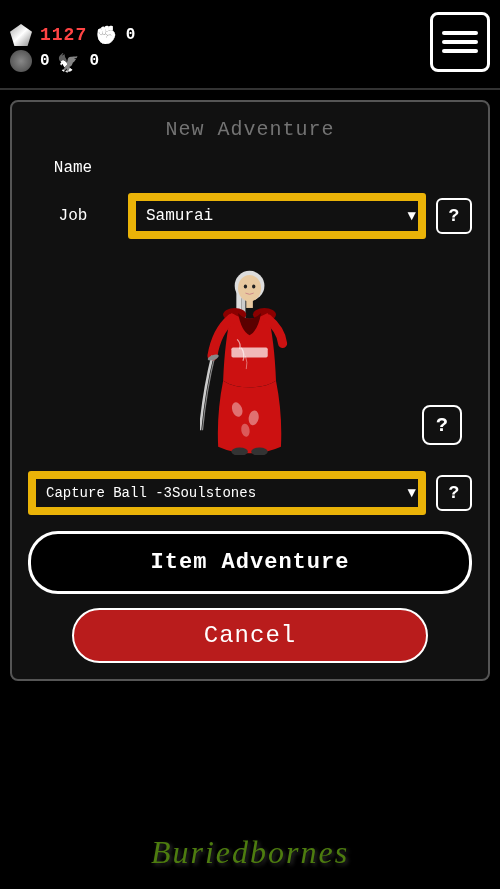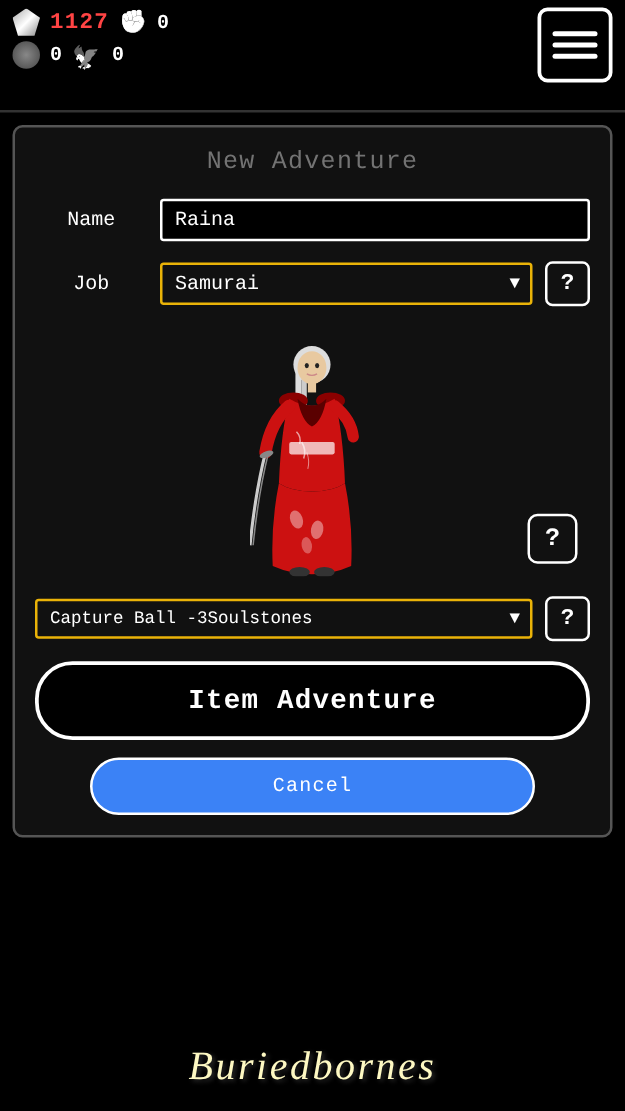--- a/index.html
+++ b/index.html
@@ -12,23 +12,23 @@
       color: #fff;
       overflow: hidden;
       position: relative;
     }
 
     
     .hud {
       width: 100%;
       background: #000;
       border-bottom: 2px solid #333;
-      padding: 6px 10px;
-      display: flex;
-      align-items: flex-start;
+      padding: 16px 10px;
+      display: flex;
+      align-items: flex-end;
       justify-content: space-between;
       height: 90px;
     }
 
     .hud-left {
       display: flex;
       flex-direction: column;
       gap: 4px;
     }
 
@@ -150,21 +150,21 @@
     .form-select-wrapper {
       flex: 1;
       position: relative;
       display: flex;
       align-items: center;
     }
 
     .form-select {
       width: 100%;
       background: #111;
-      border: 2px solid #eab308;
+      border: 8px solid #eab308;
       color: #fff;
       font-family: 'Courier New', Courier, monospace;
       font-size: 16px;
       padding: 6px 47px 6px 10px;
       outline: none;
       border-radius: 3px;
       appearance: none;
       -webkit-appearance: none;
     }
 
@@ -244,44 +244,44 @@
       cursor: pointer;
       letter-spacing: 1px;
       margin-bottom: 14px;
     }
 
     .btn-cancel {
       display: block;
       width: 80%;
       margin: 0 auto;
       padding: 12px;
-      background: #3b82f6;
+      background: #b91c1c;
       border: 2px solid #fff;
       border-radius: 30px;
       color: #fff;
       font-family: 'Courier New', Courier, monospace;
-      font-size: 16px;
+      font-size: 24px;
       cursor: pointer;
       letter-spacing: 1px;
     }
 
     
     .branding {
       position: absolute;
       bottom: 18px;
       left: 0;
       right: 0;
       text-align: center;
     }
 
     .branding-title {
       font-size: 32px;
       font-family: serif;
       font-style: italic;
-      color: #fef9c3;
+      color: #4d7c0f;
       letter-spacing: 2px;
       text-shadow: 2px 2px 4px #333;
     }
 
     .branding-version {
       font-size: 13px;
       color: #aaa;
       margin-top: 2px;
     }
   </style>
@@ -308,21 +308,20 @@
     <div class="menu-line"></div>
     <div class="menu-line"></div>
   </div>
 </div>
 
 <div class="dialog">
   <div class="dialog-title">New Adventure</div>
 
   <div class="form-row">
     <span class="form-label">Name</span>
-    <input class="form-input" type="text" value="Raina" style="">
   </div>
 
   <div class="form-row">
     <span class="form-label">Job</span>
     <div class="form-select-wrapper">
       <select class="form-select">
         <option>Samurai</option>
         <option>Warrior</option>
         <option>Mage</option>
         <option>Rogue</option>

